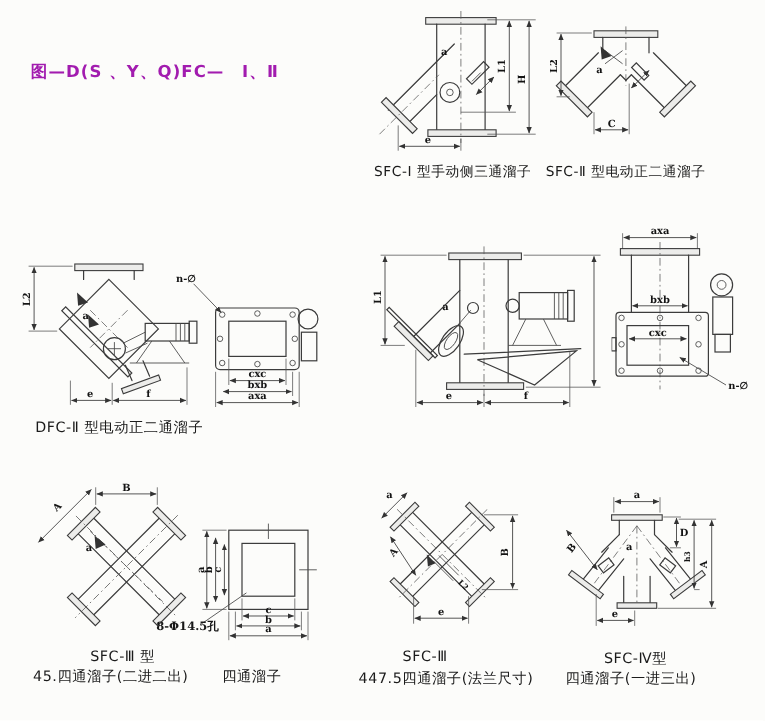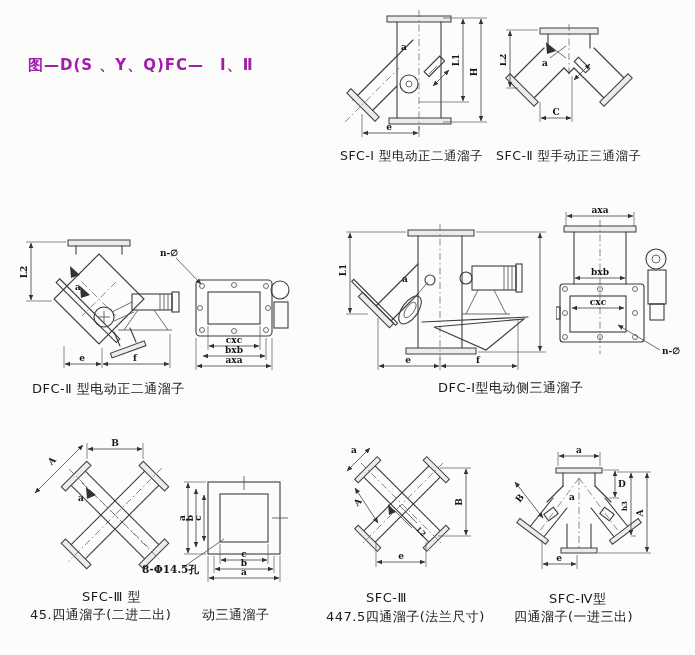--- a/index.html
+++ b/index.html
@@ -108,21 +108,21 @@
       <line class="ext" x1="18" y1="70" x2="6" y2="70"></line>
       <line class="dim" x1="10" y1="13" x2="10" y2="69"></line>
       <text class="dimtext" x="6" y="42" transform="rotate(-90 6 42)" text-anchor="middle">L2</text>
       <line class="ext" x1="40" y1="84" x2="40" y2="104"></line>
       <line class="ext" x1="72" y1="58" x2="72" y2="104"></line>
       <line class="dim" x1="41" y1="100" x2="71" y2="100"></line>
       <text class="dimtext" x="56" y="97" text-anchor="middle">C</text>
     </g>
   </svg>
 
-  <div class="cap small" style="left:340px;top:148px">SFC-Ⅰ 型电动正二通溜子　SFC-Ⅱ 型手动正三通溜子</div>
+  <div class="cap small" style="left:340px;top:148px">SFC-Ⅰ 型手动侧三通溜子　SFC-Ⅱ 型电动正二通溜子</div>
 
   <svg class="fig" style="left:18px;top:228px" width="272" height="150" viewBox="0 0 272 150">
     <g>
       <rect class="flange" x="50" y="12" width="62" height="6"></rect>
       <line class="ln" x1="58" y1="18" x2="58" y2="26"></line>
       <line class="ln" x1="104" y1="18" x2="104" y2="26"></line>
       <polygon class="ln" points="81,26 126,71 81,116 36,71"></polygon>
       <line class="dash" x1="64" y1="54" x2="98" y2="88"></line>
       <line class="dash" x1="98" y1="54" x2="64" y2="88"></line>
       <polygon class="arrowfill" points="52,38 62,47 53,50"></polygon>
@@ -289,21 +289,20 @@
       <circle class="thin" cx="100" cy="55" r="4"></circle>
       <rect class="ln" x="92" y="66" width="18" height="34"></rect>
       <rect class="ln" x="94" y="100" width="14" height="16"></rect>
     </g>
     <g>
       <line class="thin" x1="104" y1="146" x2="62" y2="121" marker-end="url(#ar)"></line>
       <text class="dimtext" x="106" y="150">n-∅</text>
     </g>
   </svg>
 
-  <div class="cap" style="left:438px;top:379px">DFC-Ⅰ型电动侧三通溜子</div>
 
   <svg class="fig" style="left:20px;top:425px" width="162" height="160" viewBox="0 0 162 160">
     <g transform="rotate(45 95 90)">
       <line class="ln" x1="43" y1="80" x2="147" y2="80"></line>
       <line class="ln" x1="43" y1="100" x2="147" y2="100"></line>
       <line class="ln" x1="85" y1="38" x2="85" y2="142"></line>
       <line class="ln" x1="105" y1="38" x2="105" y2="142"></line>
       <rect class="flange" x="37" y="72" width="6" height="36"></rect>
       <rect class="flange" x="147" y="72" width="6" height="36"></rect>
       <rect class="flange" x="77" y="32" width="36" height="6"></rect>
@@ -356,21 +355,21 @@
       <text class="dimtext" x="66" y="107" text-anchor="middle">a</text>
     </g>
     <line class="thin" x1="4" y1="100" x2="46" y2="71"></line>
   </svg>
 
   <div class="holes-note" style="left:142px;top:547px">8-Φ14.5孔</div>
 
   <div class="cap" style="left:82px;top:588px">SFC-Ⅲ 型</div>
   <div class="cap" style="left:30px;top:606px">
     <span>45.四通溜子(二进二出)</span>
-    <span style="margin-left:26px">动三通溜子</span>
+    <span style="margin-left:26px">四通溜子</span>
   </div>
 
   <svg class="fig" style="left:330px;top:438px" width="152" height="147" viewBox="0 0 152 147">
     <g transform="rotate(45 72 66)">
       <line class="ln" x1="26" y1="58" x2="118" y2="58"></line>
       <line class="ln" x1="26" y1="74" x2="118" y2="74"></line>
       <line class="ln" x1="64" y1="20" x2="64" y2="112"></line>
       <line class="ln" x1="80" y1="20" x2="80" y2="112"></line>
       <rect class="flange" x="21" y="50" width="5" height="32"></rect>
       <rect class="flange" x="118" y="50" width="5" height="32"></rect>

